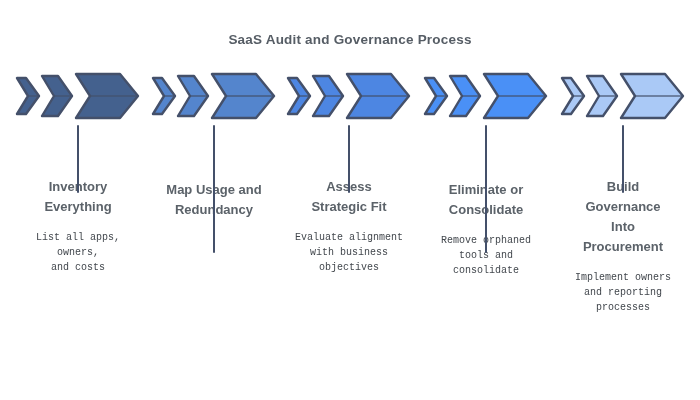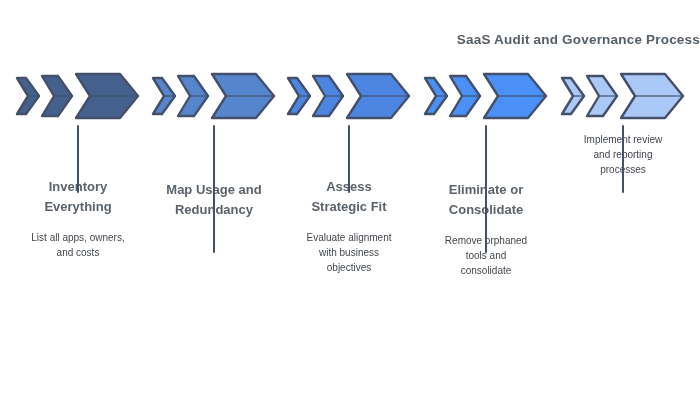--- a/index.html
+++ b/index.html
@@ -6,21 +6,21 @@
   body {
     width:700px; height:400px;
     background:#ffffff;
     font-family:"Liberation Sans", sans-serif;
     position:relative;
     overflow:hidden;
   }
   .canvas { position:absolute; inset:0; }
   .diagram-title {
     position:absolute; top:32px; left:0; width:700px;
-    text-align:right;
+    text-align:center;
     font-size:13.5px; font-weight:bold;
     color:#565d65; letter-spacing:.2px;
   }
   .stage {
     position:absolute; top:73px; width:130px;
     text-align:center;
   }
   .stage-1 { left:13px; }
   .stage-2 { left:149px; }
   .stage-3 { left:284px; }
@@ -51,20 +51,21 @@
     color:#5b6269;
     white-space:pre-line;
   }
   .stage .heading { margin-top:58px; }
   .stage.long-drop .heading { margin-top:61px; }
   .subtitle {
     margin-top:13px;
     font-size:10px; line-height:15px;
     color:#42474d;
     white-space:pre-line;
+    font-family:Liberation Mono, monospace;
   }
 </style>
 </head>
 <body>
 
 <div class="canvas">
 
   <div class="diagram-title">SaaS Audit and Governance Process</div>
 
   <div class="stage stage-1">
@@ -124,18 +125,22 @@
   </div>
 
   <div class="stage stage-5">
     <svg class="chevrons" viewBox="0 0 124 46">
       <polygon points="1,5 10,5 23,23 10,41 1,41 12,23" fill="#aac9f6"></polygon>
       <polygon points="26,3 42,3 56,23 42,43 26,43 38,23" fill="#aac9f6"></polygon>
       <polygon points="60,1 104,1 122,23 104,45 60,45 74,23" fill="#aac9f6"></polygon>
       <path class="seam" d="M12 23 H22 M38 23 H55 M74 23 H121"></path>
     </svg>
     <div class="connector short"></div>
-    <div class="subtitle">Implement review
+    <div class="heading">Build
+Governance
+Into
+Procurement</div>
+    <div class="subtitle">Implement owners
 and reporting
 processes</div>
   </div>
 
 </div>
 
 </body></html>

